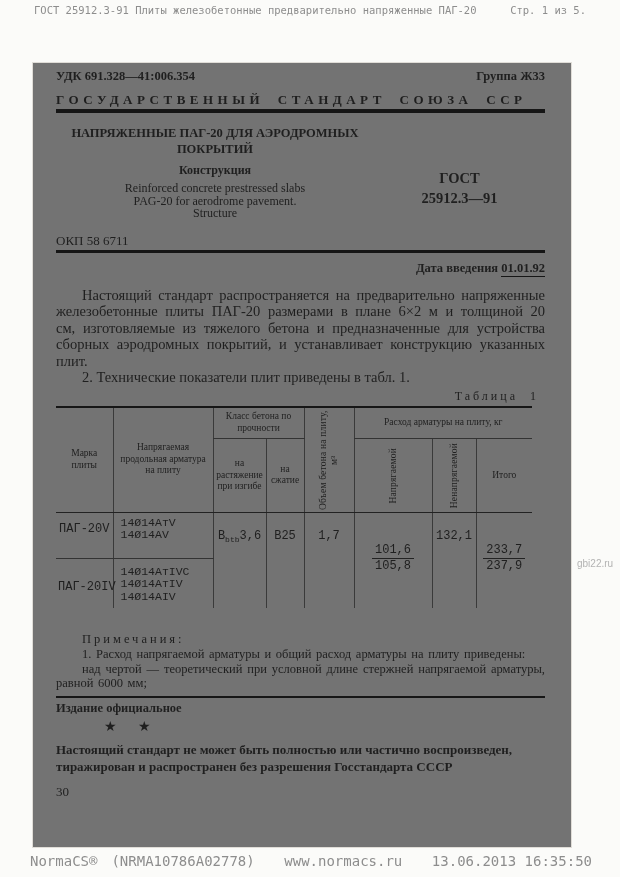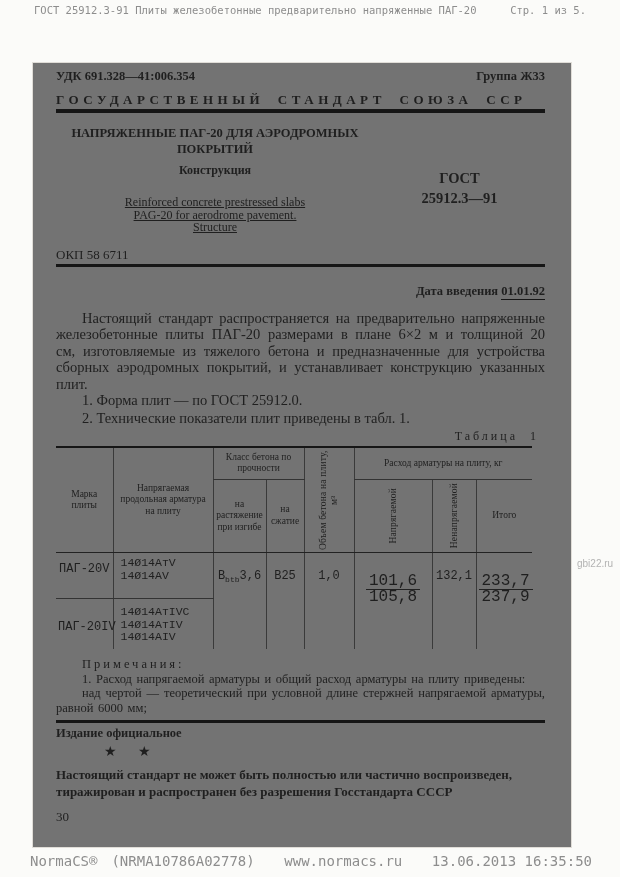--- a/index.html
+++ b/index.html
@@ -39,26 +39,26 @@
     letter-spacing:4.5px; word-spacing:6px; white-space:nowrap;
   }
   .rule-thick { height:4px; background:#161616; margin-top:1px; }
   .rule-med   { height:3px; background:#161616; }
   .title-area { display:flex; margin-top:12px; }
   .title-left { width:318px; text-align:center; }
   .title-right { flex:1; text-align:center; padding-top:44px; }
   .title-line { font-weight:bold; font-size:12.5px; line-height:16px; }
   .subtitle { font-weight:bold; font-size:12px; margin-top:6px; }
   .en-line { font-size:12px; line-height:12.5px; }
-  .en-block { margin-top:18px;text-decoration:underline; }
+  .en-block { margin-top:4px; }
   .gost-label { font-weight:bold; font-size:14.5px; line-height:18px; }
   .gost-number { font-weight:bold; font-size:14.5px; line-height:22px; }
   .okp { font-size:13px; margin-top:13px; line-height:15px; }
   .okp-rule { margin-top:2px; }
-  .date-row { text-align:right; font-weight:bold; font-size:12.5px; margin-top:17px; }
+  .date-row { text-align:right; font-weight:bold; font-size:12.5px; margin-top:8px; }
   .date-value { border-bottom:1.5px solid #161616; padding-bottom:1px; }
   .intro {
     margin-top:11px; font-size:14.5px; line-height:16.5px;
     text-align:justify; text-indent:26px; word-spacing:2px;
   }
   .list-item { font-size:14.5px; line-height:17.5px; text-indent:26px; }
   .tbl-caption {
     text-align:right; font-size:12px; letter-spacing:3px; word-spacing:6px;
     margin:2px 6px 2px 0;
   }
@@ -79,27 +79,27 @@
   .tbl td.rowline { border-bottom:1px solid #333; }
   .tbl td.valcell { padding-top:16px; }
   .tbl td.markacell { padding-top:9px; font-size:12px; }
   .tbl td.armcell { text-align:left; padding-left:7px; font-size:11.5px; line-height:12.5px; padding-top:4px; }
   .vert {
     writing-mode:vertical-rl; transform:rotate(180deg);
     margin:0 auto; font-size:9.5px; line-height:11px; letter-spacing:.2px;
   }
   .vert.tall { max-height:100px; }
   .vert.short { max-height:66px; }
-  .frac { display:inline-block; font-size:16px; line-height:13px; margin-top:20px; }
+  .frac { display:inline-block; font-size:12px; line-height:13px; margin-top:29px; }
   .frac-top { display:block; border-bottom:1px solid #222; padding:0 3px 1px; }
   .frac-bot { display:block; padding-top:1px; }
   .bline { display:block; }
   sub.bsub { font-size:8px; }
   
-  .notes-heading { margin-top:8px; font-size:12.5px; text-indent:26px; letter-spacing:3px; }
+  .notes-heading { margin-top:24px; font-size:12.5px; text-indent:26px; letter-spacing:3px; }
   .note { font-size:12.5px; line-height:14.5px; text-align:justify; text-indent:26px; word-spacing:1.5px; }
   .note-indent { text-indent:26px; }
   .end-rule { margin-top:5px; height:2.5px; background:#161616; }
   .edition { font-weight:bold; font-size:12.5px; margin-top:3px; }
   .stars { font-size:14px; letter-spacing:9px; margin:2px 0 0 48px; }
   .copyright { margin-top:6px; text-align:left; font-weight:bold; font-size:13px; line-height:17px; }
   .page-num { margin-top:9px; font-size:13px; }
 </style>
 </head>
 <body>
@@ -138,21 +138,20 @@
 
   <div class="okp">ОКП 58 6711</div>
   <div class="rule-med okp-rule"></div>
 
   <div class="date-row">
     <span>Дата введения</span>
     <span class="date-value">01.01.92</span>
   </div>
 
   <div class="intro">Настоящий стандарт распространяется на предварительно напряженные железобетонные плиты ПАГ-20 размерами в плане 6×2 м и толщиной 20 см, изготовляемые из тяжелого бетона и предназначенные для устройства сборных аэродромных покрытий, и устанавливает конструкцию указанных плит.</div>
-  <div class="list-item">1. Форма плит — по ГОСТ 25912.0.</div>
   <div class="list-item">2. Технические показатели плит приведены в табл. 1.</div>
 
   <div class="tbl-caption">Таблица 1</div>
 
   <table class="tbl">
     <colgroup>
       <col style="width:57px">
         <col style="width:100px">
         <col style="width:53px">
         <col style="width:38px">
@@ -183,21 +182,21 @@
       <th>Итого</th>
     </tr>
     <tr class="b1">
       <td class="nobl markacell rowline">ПАГ-20V</td>
       <td class="armcell rowline">
         <span class="bline">14Ø14АтV</span>
         <span class="bline">14Ø14АV</span>
       </td>
       <td rowspan="2" class="valcell"><span>B</span><sub class="bsub">btb</sub><span>3,6</span></td>
       <td rowspan="2" class="valcell">В25</td>
-      <td rowspan="2" class="valcell">1,0</td>
+      <td rowspan="2" class="valcell">1,7</td>
       <td rowspan="2">
         <span class="frac">
           <span class="frac-top">101,6</span>
           <span class="frac-bot">105,8</span>
         </span>
       </td>
       <td rowspan="2" class="valcell">132,1</td>
       <td rowspan="2">
         <span class="frac">
           <span class="frac-top">233,7</span>

